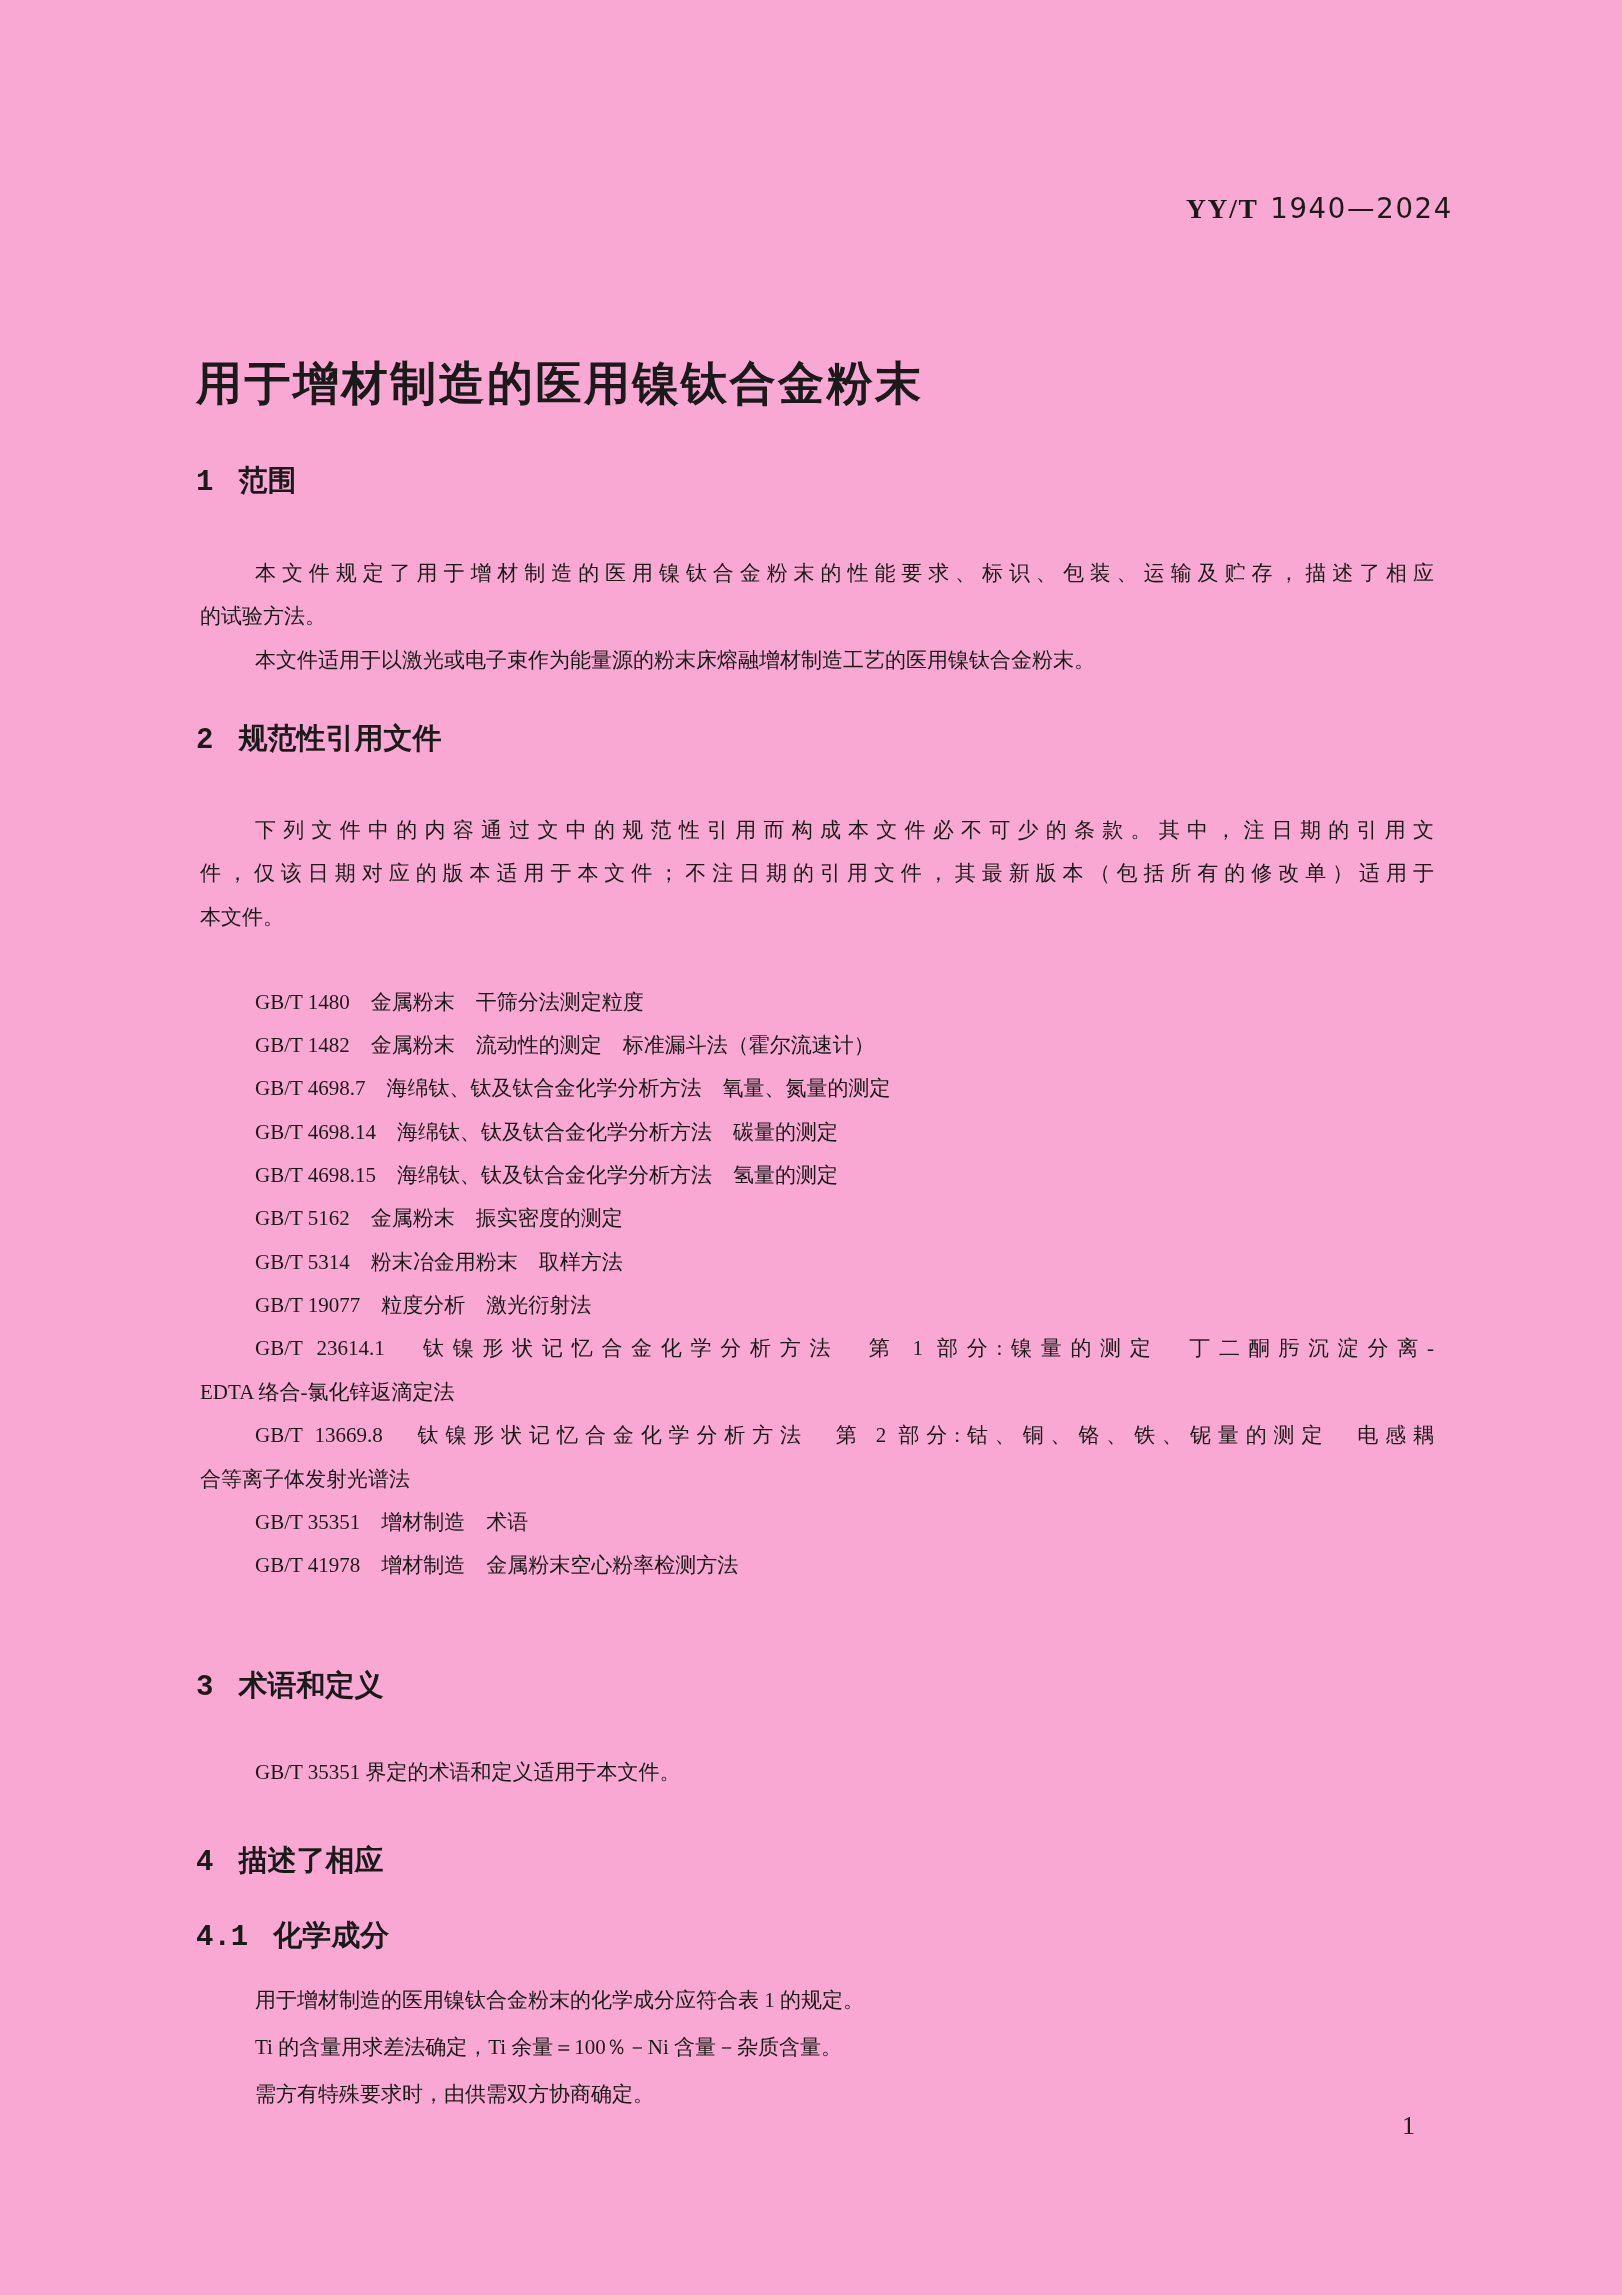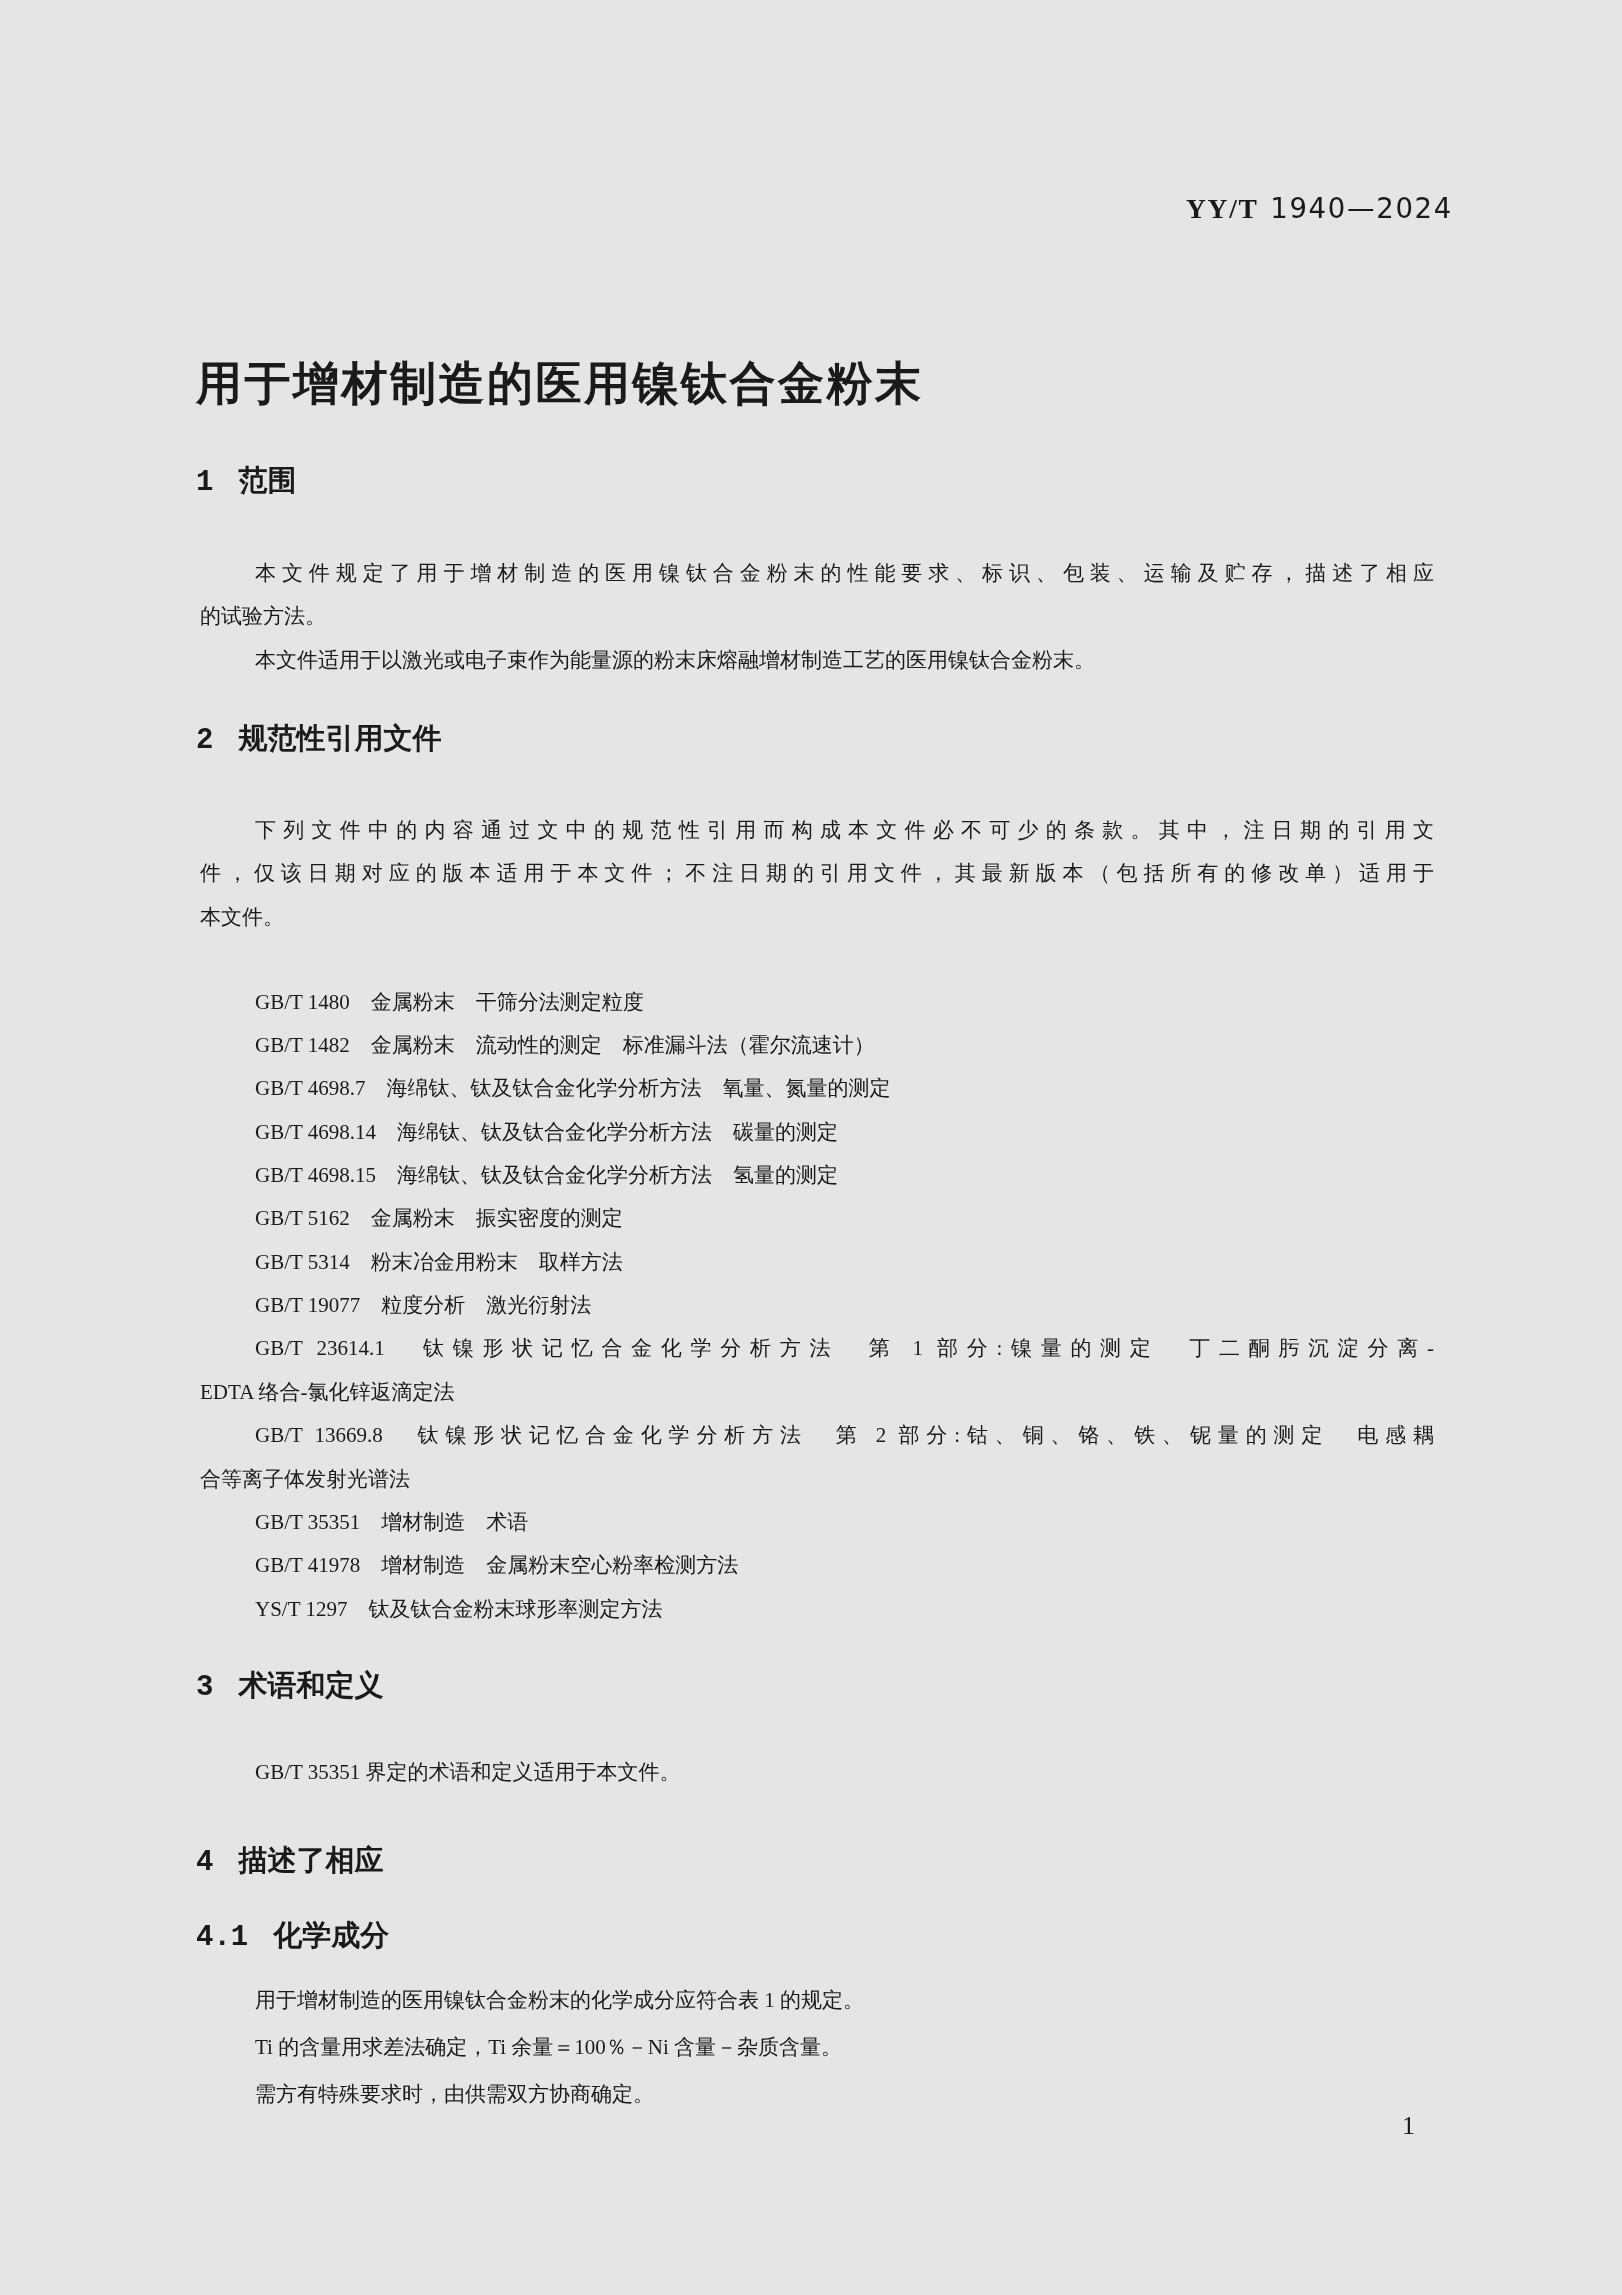--- a/index.html
+++ b/index.html
@@ -4,21 +4,21 @@
 <style>
   html, body {
     margin: 0;
     padding: 0;
     background: #ffffff;
   }
   .page {
     position: relative;
     width: 1623px;
     height: 2295px;
-    background: #e5e5e5;
+    background: #f9a8d4;
     color: #1a1a1a;
     overflow: hidden;
     font-family: "Liberation Serif", "DejaVu Serif", serif;
   }
   
   .std-code {
     position: absolute;
     top: 190px;
     right: 170px;
     font-size: 27.5px;
@@ -117,21 +117,20 @@
   <div class="line indent" style="top:1154px">GB/T 4698.15　海绵钛、钛及钛合金化学分析方法　氢量的测定</div>
   <div class="line indent" style="top:1197px">GB/T 5162　金属粉末　振实密度的测定</div>
   <div class="line indent" style="top:1241px">GB/T 5314　粉末冶金用粉末　取样方法</div>
   <div class="line indent" style="top:1284px">GB/T 19077　粒度分析　激光衍射法</div>
   <div class="line indent jfull" style="top:1327px">GB/T 23614.1　钛镍形状记忆合金化学分析方法　第 1 部分:镍量的测定　丁二酮肟沉淀分离-</div>
   <div class="line" style="top:1371px">EDTA 络合-氯化锌返滴定法</div>
   <div class="line indent jfull" style="top:1414px">GB/T 13669.8　钛镍形状记忆合金化学分析方法　第 2 部分:钴、铜、铬、铁、铌量的测定　电感耦</div>
   <div class="line" style="top:1458px">合等离子体发射光谱法</div>
   <div class="line indent" style="top:1501px">GB/T 35351　增材制造　术语</div>
   <div class="line indent" style="top:1544px">GB/T 41978　增材制造　金属粉末空心粉率检测方法</div>
-  <div class="line indent" style="top:1588px">YS/T 1297　钛及钛合金粉末球形率测定方法</div>
 
   <div class="sec-heading" style="top:1669px">
     <span class="sec-num">3</span><span>术语和定义</span>
   </div>
   <div class="line indent" style="top:1751px">GB/T 35351 界定的术语和定义适用于本文件。</div>
 
   <div class="sec-heading" style="top:1844px">
     <span class="sec-num">4</span><span>描述了相应</span>
   </div>
 

